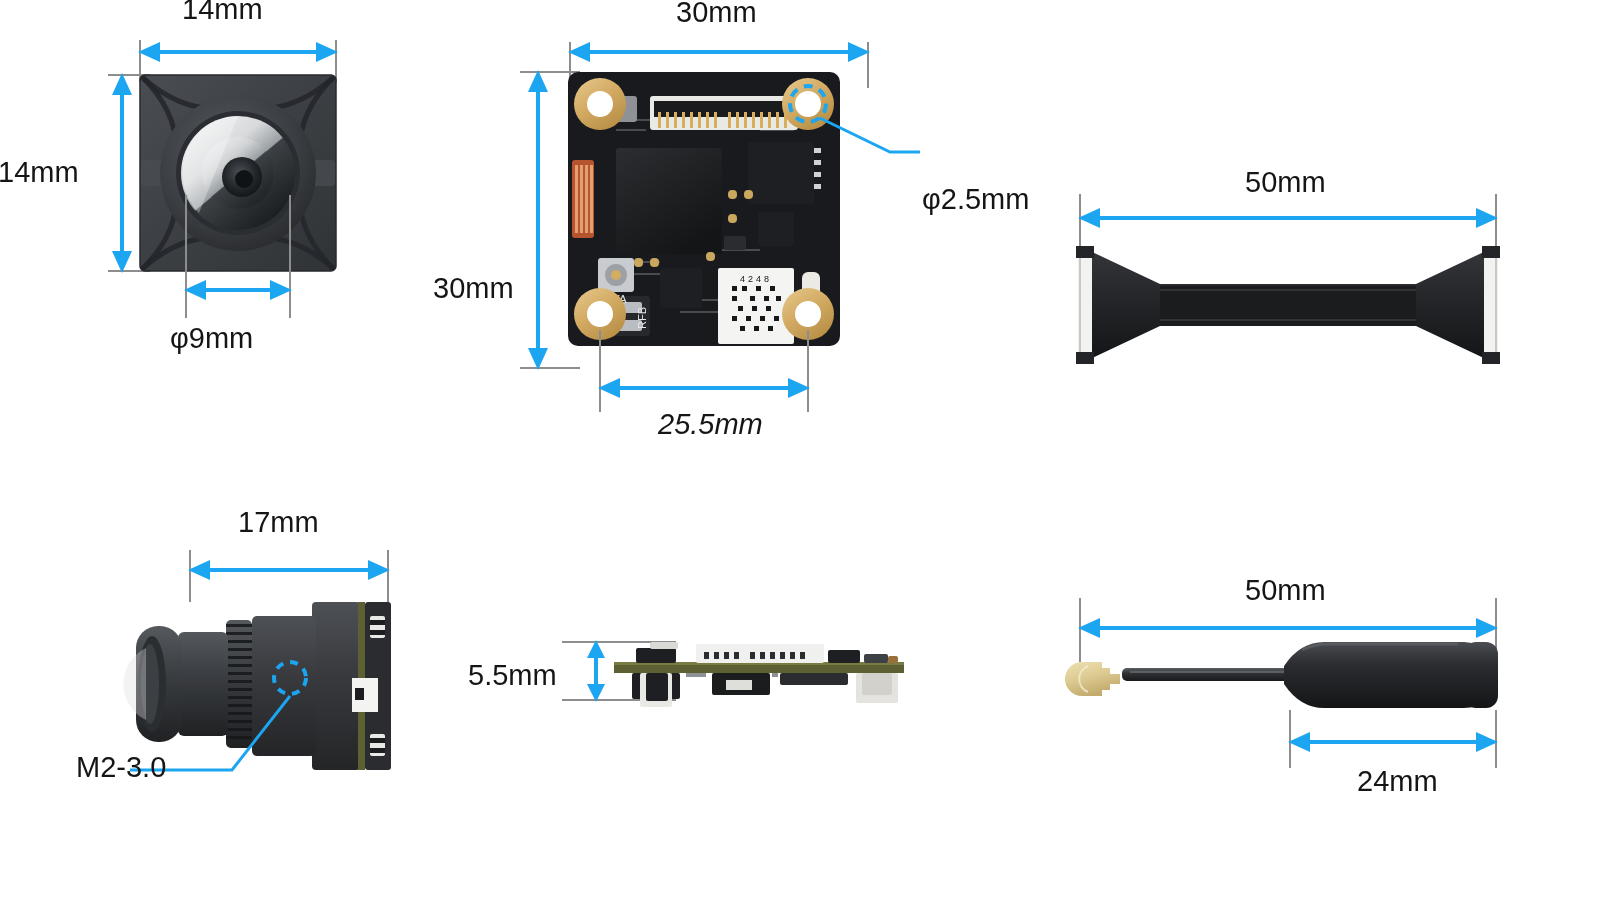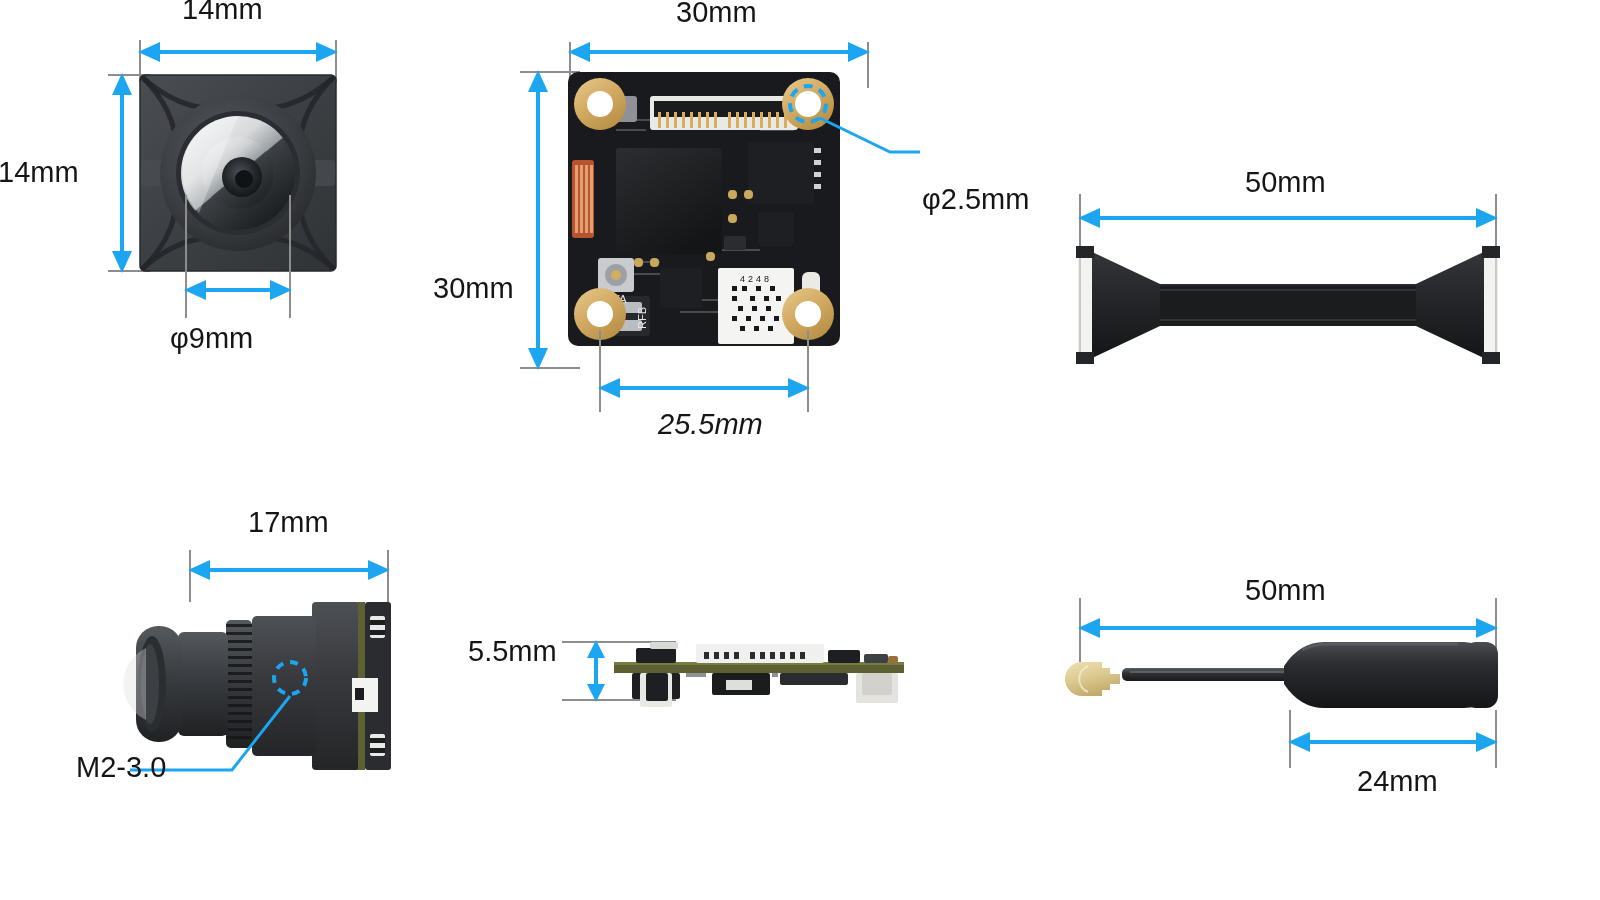--- a/index.html
+++ b/index.html
@@ -383,21 +383,21 @@
         <ellipse cx="150" cy="164" rx="9" ry="40" fill="#3c4044"></ellipse>
         <path d="M146 128 A40 40 0 0 0 146 200 Z" fill="#dcdee0" opacity="0.35"></path>
       </g>
 
       <g class="noevt">
         <circle cx="290" cy="158" r="16" fill="none" stroke="#1CA5F0" stroke-width="4" stroke-dasharray="8 7"></circle>
         <path d="M290 176 L232 250 L130 250" fill="none" stroke="#1CA5F0" stroke-width="3"></path>
       </g>
     </svg>
 
-    <div class="dimlabel" style="left:248px;top:-12px;">17mm</div>
+    <div class="dimlabel" style="left:238px;top:-12px;">17mm</div>
     <div class="dimlabel" style="left:76px;top:233px;">M2-3.0</div>
   </div>
 
   <div class="view" style="left:450px;top:600px;width:520px;height:180px;">
     <svg width="520" height="180" viewBox="0 0 520 180">
 
       <g class="noevt">
         <line x1="112" y1="42" x2="226" y2="42" stroke="#8d8d8d" stroke-width="2"></line>
         <line x1="112" y1="100" x2="226" y2="100" stroke="#8d8d8d" stroke-width="2"></line>
         <line x1="146" y1="50" x2="146" y2="92" stroke="#1CA5F0" stroke-width="4"></line>
@@ -436,21 +436,21 @@
         <rect x="330" y="73" width="68" height="12" rx="2" fill="#2a2c2f"></rect>
         <rect x="406" y="73" width="42" height="30" rx="2" fill="#e5e3dd"></rect>
         <rect x="412" y="73" width="30" height="22" rx="2" fill="#d3d1cb"></rect>
         <g fill="#8e9195">
           <rect x="236" y="73" width="20" height="4"></rect>
             <rect x="322" y="73" width="6" height="4"></rect>
         </g>
       </g>
     </svg>
 
-    <div class="dimlabel" style="left:18px;top:37px;text-align:right;">5.5mm</div>
+    <div class="dimlabel" style="left:18px;top:61px;text-align:right;">5.5mm</div>
   </div>
 
   <div class="view" style="left:1040px;top:570px;width:520px;height:250px;">
     <svg width="520" height="250" viewBox="0 0 520 250">
       <defs>
         <linearGradient id="antBody" x1="0" y1="0" x2="0" y2="1">
           <stop offset="0" stop-color="#4a4d51"></stop>
           <stop offset="0.35" stop-color="#2a2c2f"></stop>
           <stop offset="1" stop-color="#141517"></stop>
         </linearGradient>

